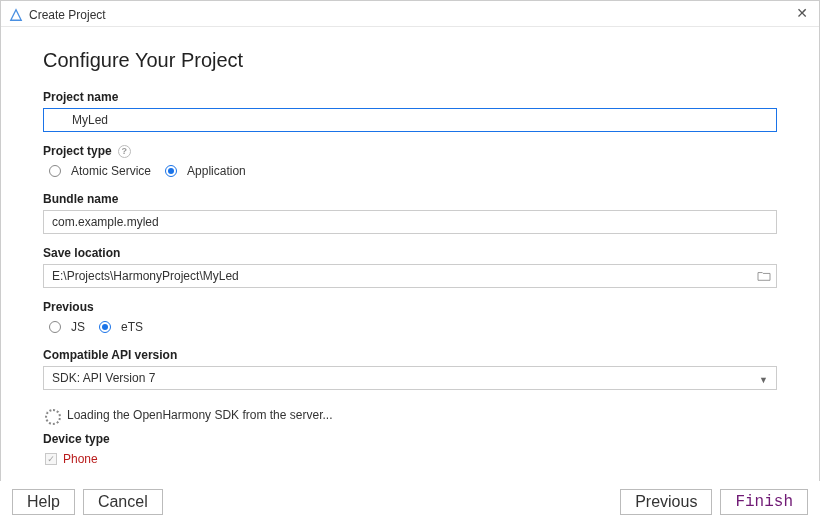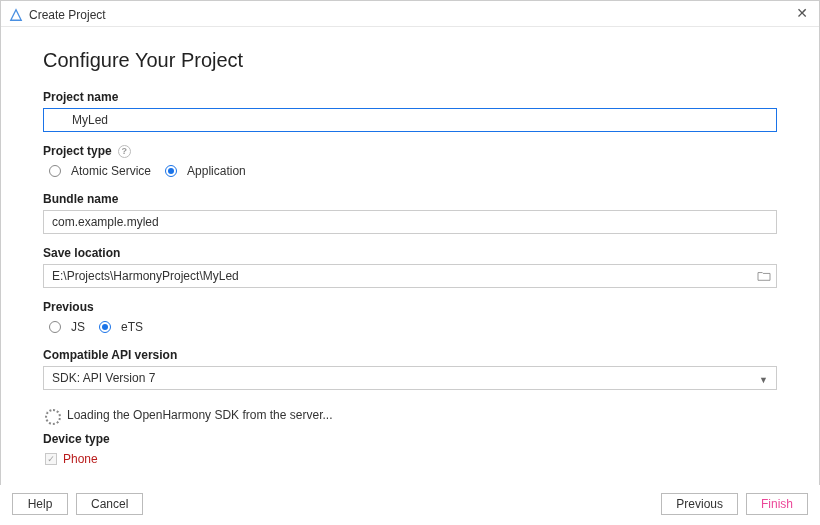--- a/index.html
+++ b/index.html
@@ -176,29 +176,30 @@
     padding: 8px 12px 10px 12px;
     display: flex;
     align-items: center;
     gap: 8px;
     background: #fff;
   }
   .btn {
     border: 1px solid #bbb;
     background: #fff;
     padding: 3px 14px;
-    font-size: 12px;
+    font-size: 16px;
     cursor: pointer;
     color: #333;
     min-width: 56px;
     text-align: center;
   }
   .btn.disabled {
-    color: #ec4899;
+    color: #701a75;
     cursor: default;
+    font-family: Liberation Mono, monospace;
   }
   .footer .spacer { flex: 1; }
 </style>
 </head>
 <body>
 
 <div class="titlebar">
   <span class="logo">
     <svg viewBox="0 0 16 16" width="14" height="14">
       <path d="M2 14 L8 2 L14 14 Z" fill="none" stroke="#4a90e2" stroke-width="1.5"></path>

